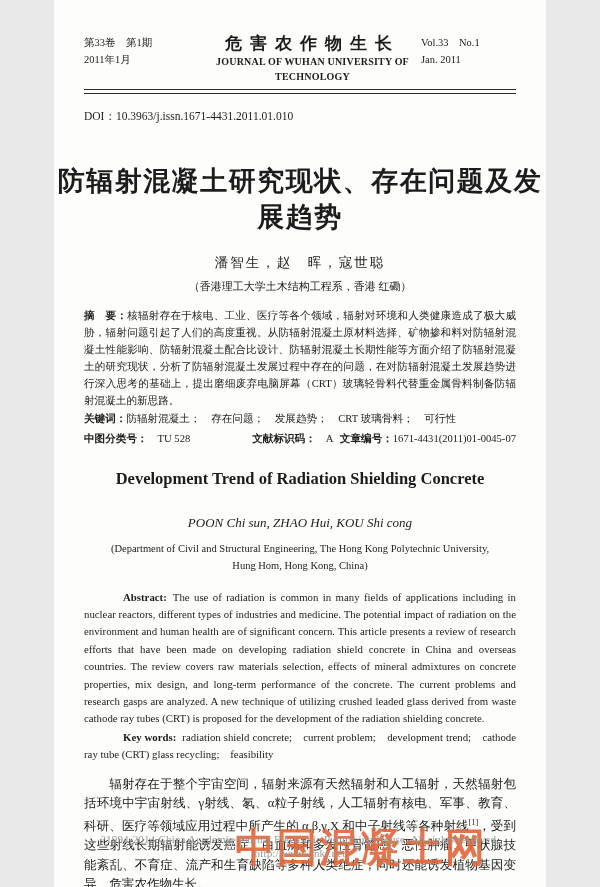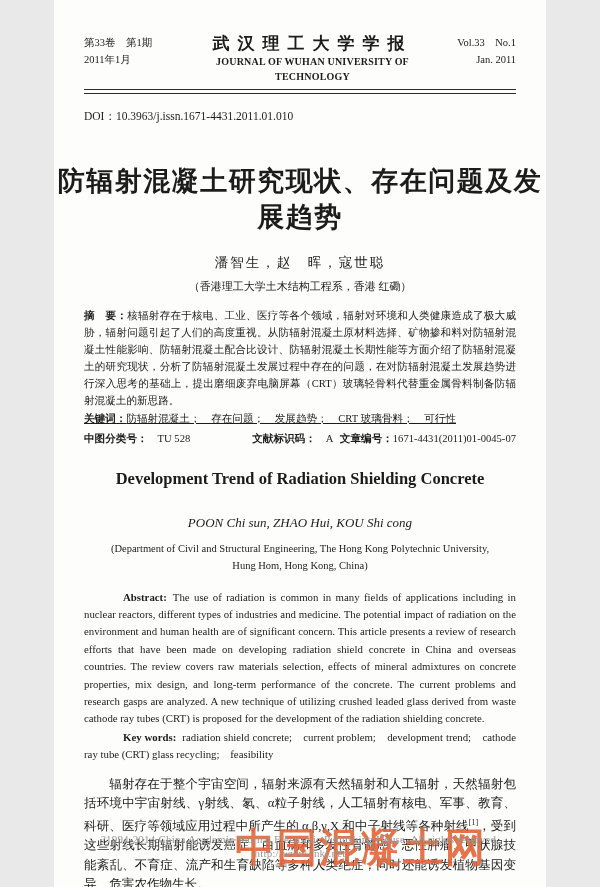--- a/index.html
+++ b/index.html
@@ -5,34 +5,34 @@
   * { margin:0; padding:0; box-sizing:border-box; }
   html,body { background:#e9e9e9; }
   .page {
     position:relative; width:492px; height:887px; margin:0 auto;
     background:#fdfdfb; color:#1c1c1c; overflow:hidden;
     font-family:"Liberation Serif","DejaVu Serif",serif;
   }
   
   .header { display:flex; margin:34px 30px 0 30px; align-items:flex-start; }
   .h-left { width:120px; font-size:10.5px; line-height:17px; }
-  .h-right { width:95px; font-size:10.5px; line-height:17px; text-align:right; }
+  .h-right { width:95px; font-size:10.5px; line-height:17px; }
   .h-center { flex:1; text-align:center; }
   .jname { font-size:17px; font-weight:600; letter-spacing:8px; line-height:20px; }
   .jname-en { font-size:10px; font-weight:bold; letter-spacing:0.2px; line-height:15px; }
   .double-rule { margin:5px 30px 0 30px; height:4.5px;
     border-top:1.4px solid #2b2b2b; border-bottom:1.4px solid #2b2b2b; }
   .doi { margin:15px 30px 0 30px; font-size:11.5px; }
   
   .title-cn { margin-top:39px; text-align:center; font-size:27px; font-weight:bold;
     letter-spacing:1.5px; font-family:"Liberation Sans","DejaVu Sans",sans-serif; }
   .authors-cn { margin-top:19px; text-align:center; font-size:13.5px; letter-spacing:2px; }
   .affil-cn { margin-top:7px; text-align:center; font-size:11px; }
   .abs-cn { margin:13px 30px 0 30px; font-size:10.6px; line-height:17px; text-align:justify; }
-  .kw-cn { margin:1px 30px 0 30px; font-size:10.6px; line-height:17px;text-decoration:underline; }
+  .kw-cn { margin:1px 30px 0 30px; font-size:10.6px; line-height:17px; }
   .lbl-hei { font-weight:bold; font-family:"Liberation Sans","DejaVu Sans",sans-serif; }
   .clc-row { display:flex; margin:3px 30px 0 30px; font-size:10.6px; line-height:17px; }
   .clc-cell2 { margin-left:62px; }
   .clc-cell3 { margin-left:auto; }
   .clc-row .val { margin-left:10px; }
   
   .title-en { margin-top:22px; text-align:center; font-size:16.5px; font-weight:bold; }
   .authors-en { margin-top:26px; text-align:center; font-size:13px; font-style:italic; }
   .affil-en { margin-top:9px; text-align:center; font-size:10.5px; line-height:17px; }
   .abs-en { margin:15px 30px 0 30px; font-size:10.8px; line-height:17.4px; text-align:justify; }
@@ -56,21 +56,21 @@
 <body>
 
 <div class="page">
 
   <div class="header">
     <div class="h-left">
       <div>第33卷　第1期</div>
       <div>2011年1月</div>
     </div>
     <div class="h-center">
-      <div class="jname">武汉理工大学学报</div>
+      <div class="jname">危害农作物生长</div>
       <div class="jname-en">JOURNAL OF WUHAN UNIVERSITY OF TECHNOLOGY</div>
     </div>
     <div class="h-right">
       <div>Vol.33　No.1</div>
       <div>Jan. 2011</div>
     </div>
   </div>
 
   <div class="double-rule"></div>
 

